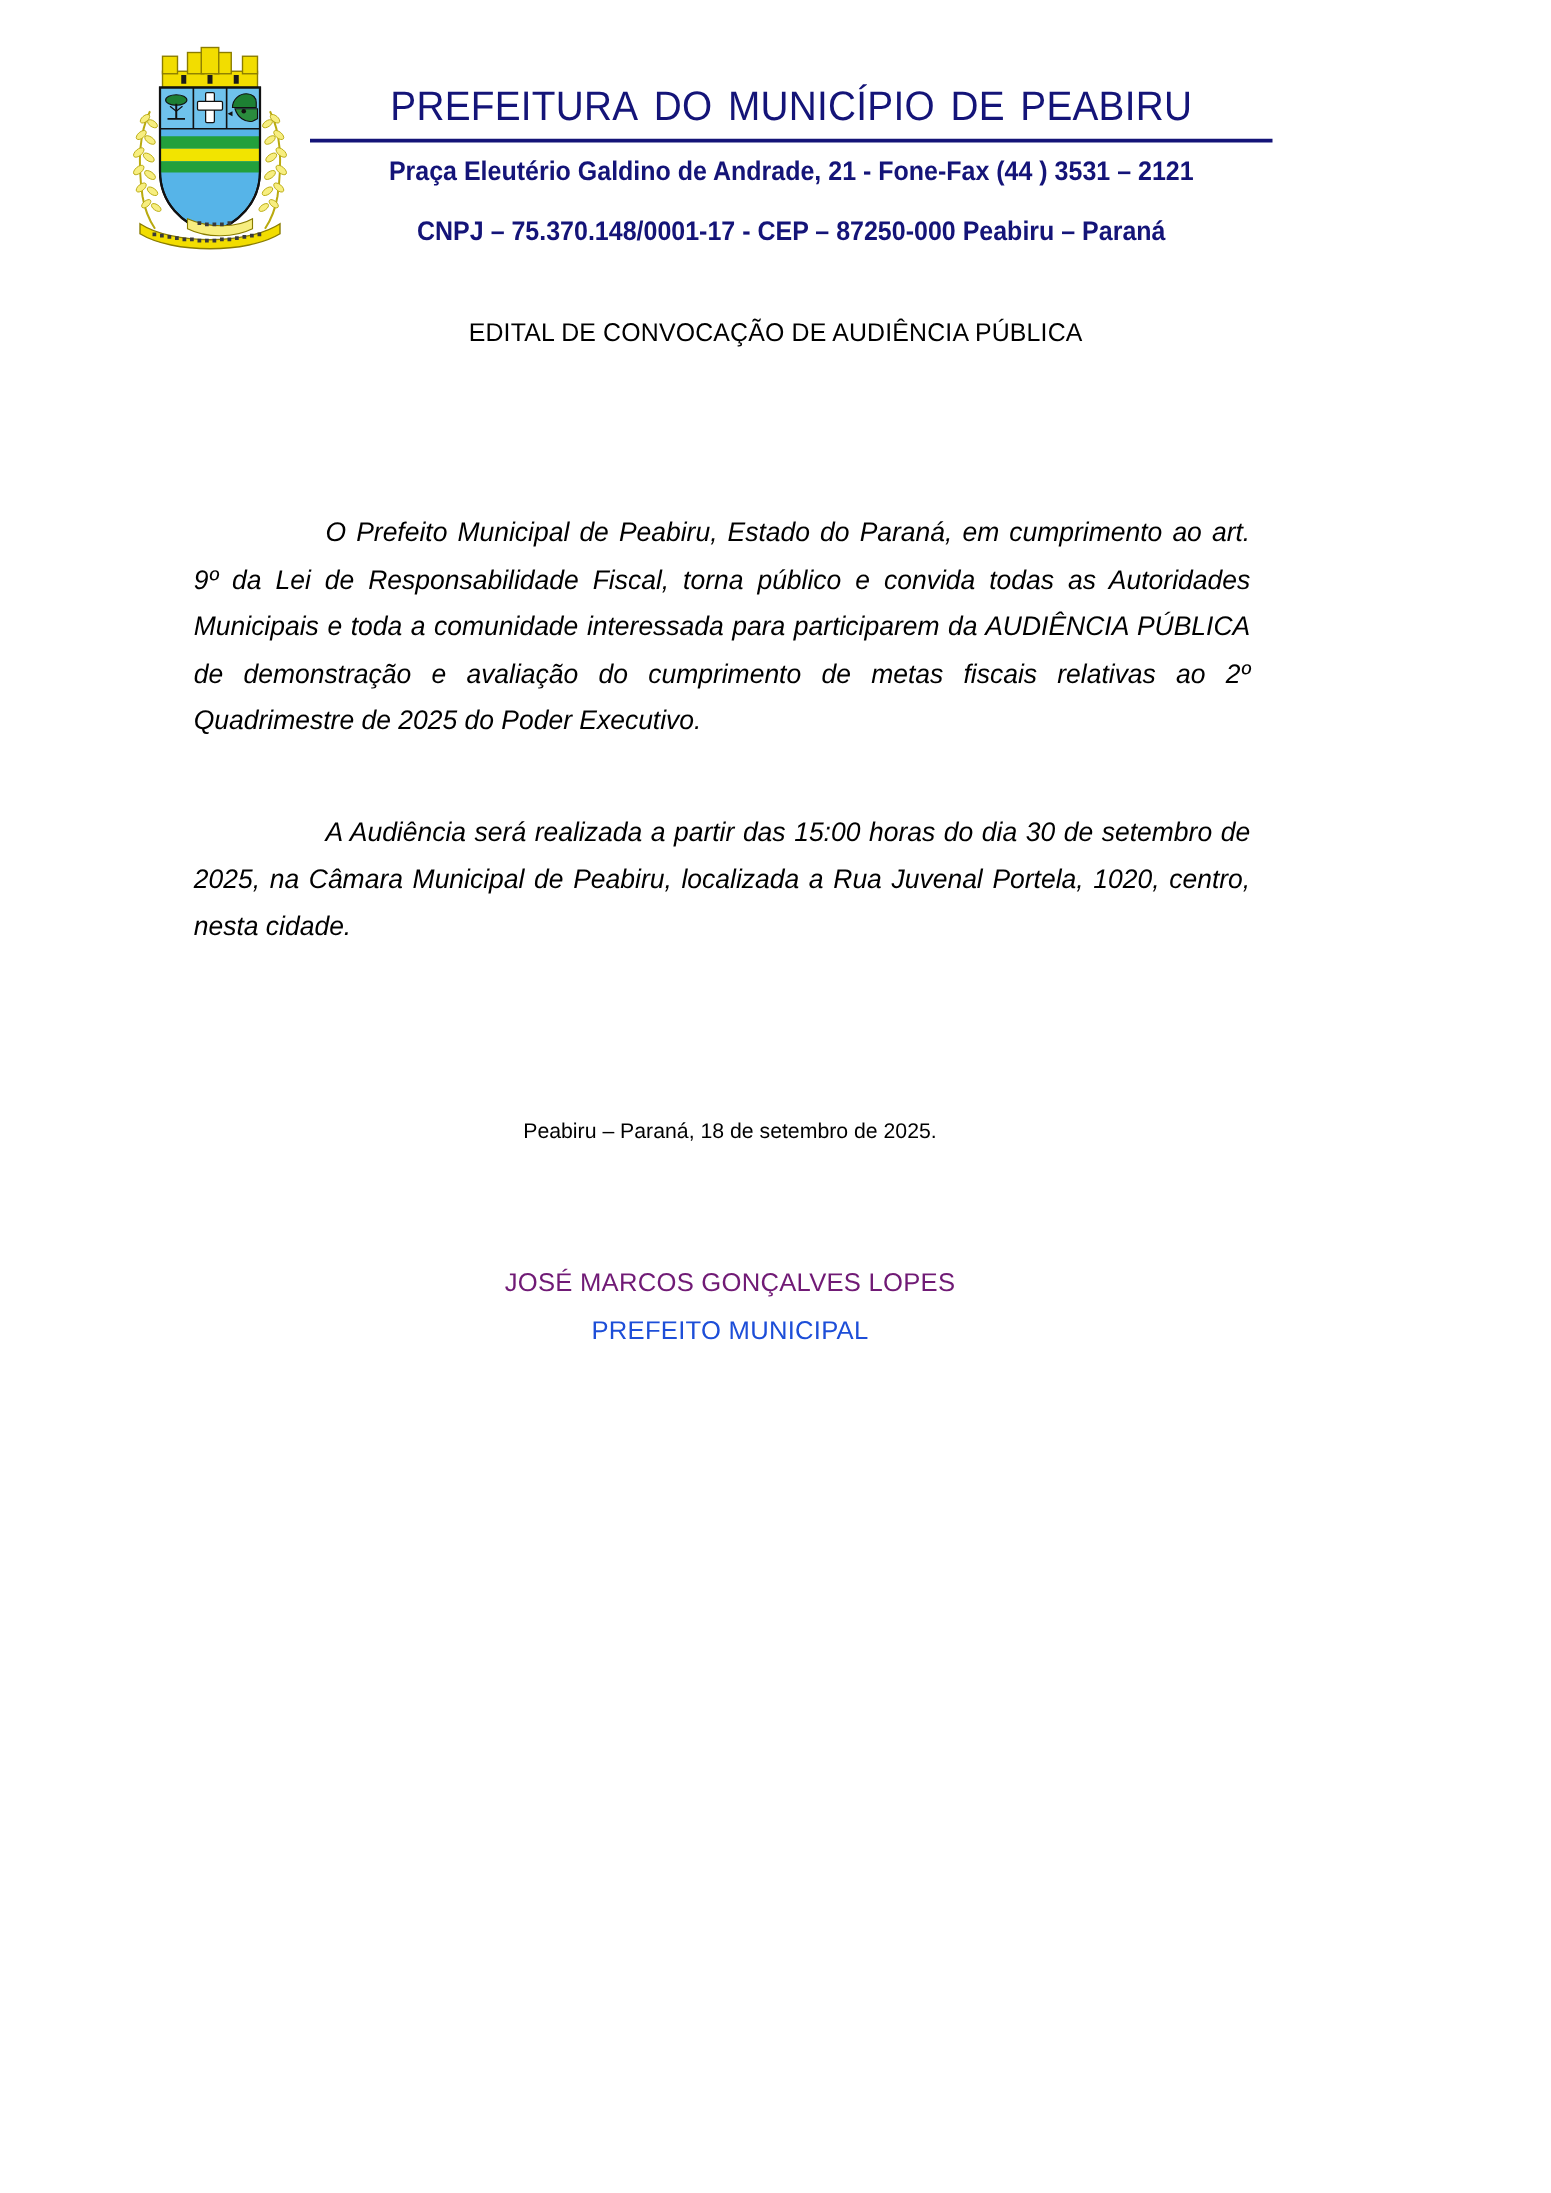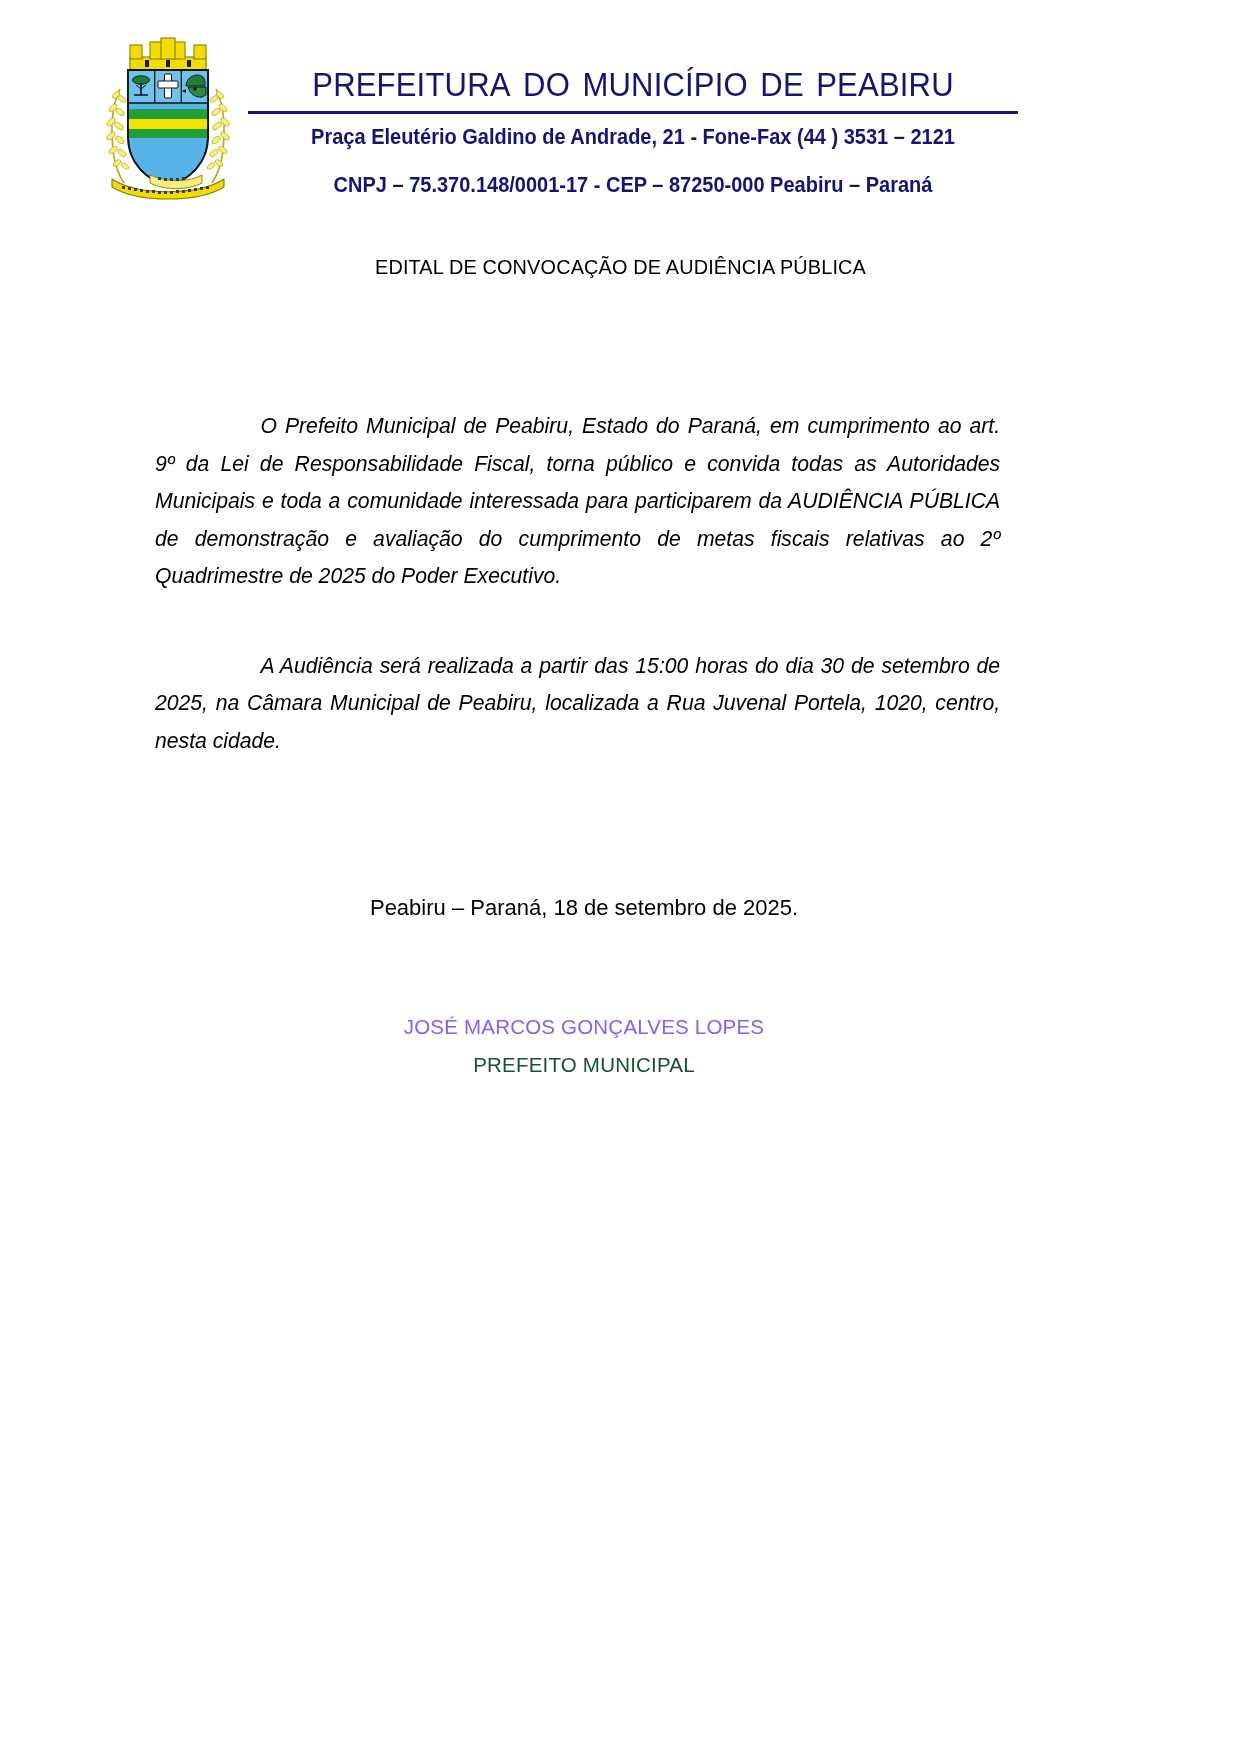--- a/index.html
+++ b/index.html
@@ -125,41 +125,41 @@
   }
 
   .gap-1 { height: 52px; }
 
   .date-line {
     position: absolute;
     left: 155px;
     top: 895px;
     width: 858px;
     text-align: center;
-    font-size: 22px;
+    font-size: 17px;
     color: #000;
   }
 
   .sign-block {
     position: absolute;
     left: 155px;
     top: 1008px;
     width: 858px;
     text-align: center;
   }
   .sign-name {
     font-size: 20.5px;
     line-height: 38px;
-    color: #8b5cf6;
+    color: #701a75;
     letter-spacing: 0.2px;
   }
   .sign-role {
     font-size: 20.5px;
     line-height: 38px;
-    color: #14532d;
+    color: #1d4ed8;
     letter-spacing: 0.2px;
   }
 </style>
 </head>
 <body>
 
 <div class="page">
 
   <div class="letterhead">
 

